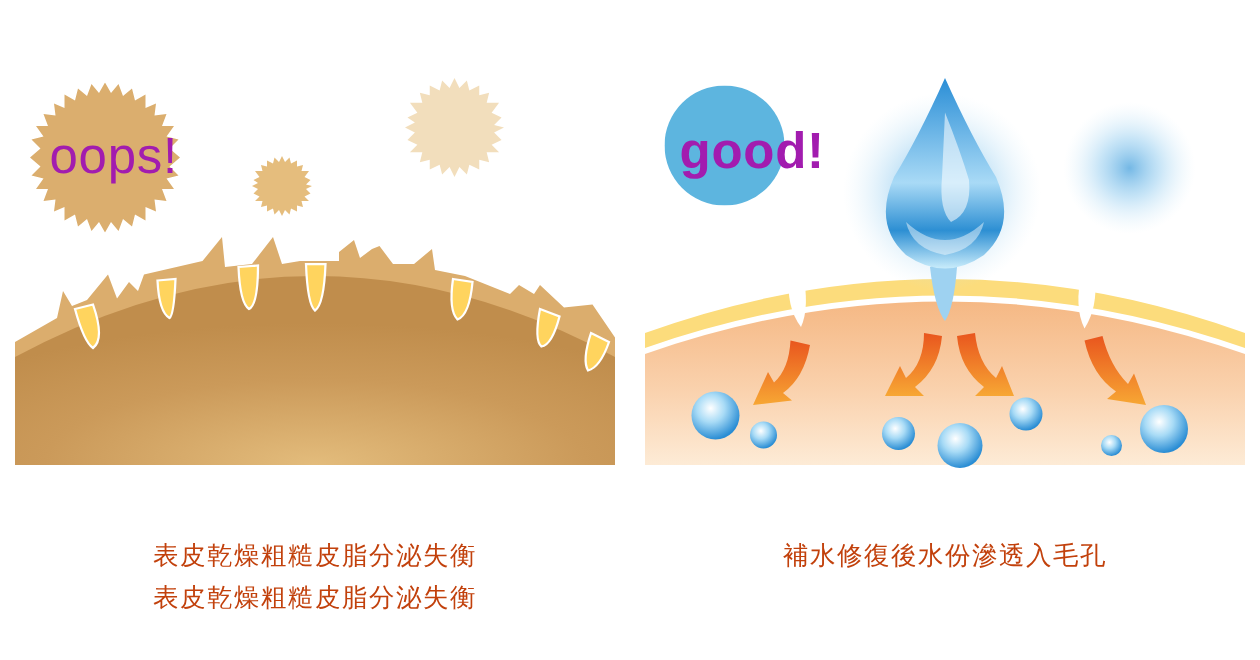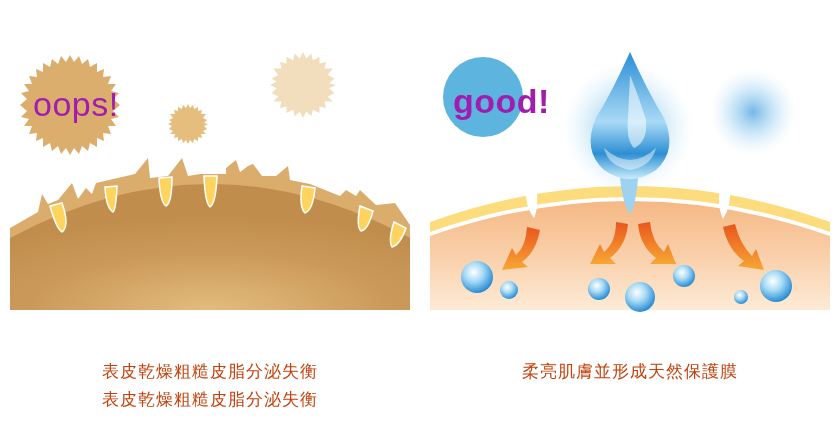--- a/index.html
+++ b/index.html
@@ -125,15 +125,15 @@
 
     <circle cx="333" cy="112" r="44" fill="url(#glow)" opacity="0.7"></circle>
   </svg>
 
   <svg style="left:23px;top:57px;" width="80" height="80" viewBox="0 0 80 80">
     <circle cx="40" cy="40" r="40" fill="#5DB5DF"></circle>
   </svg>
   <div class="badge-text" style="left:33px;top:82px;font-weight:bold;">good!</div>
 
   <div class="caption">
-    <div>柔亮肌膚並形成天然保護膜</div>
+    <div>補水修復後水份滲透入毛孔</div>
   </div>
 </div>
 
 </body></html>

